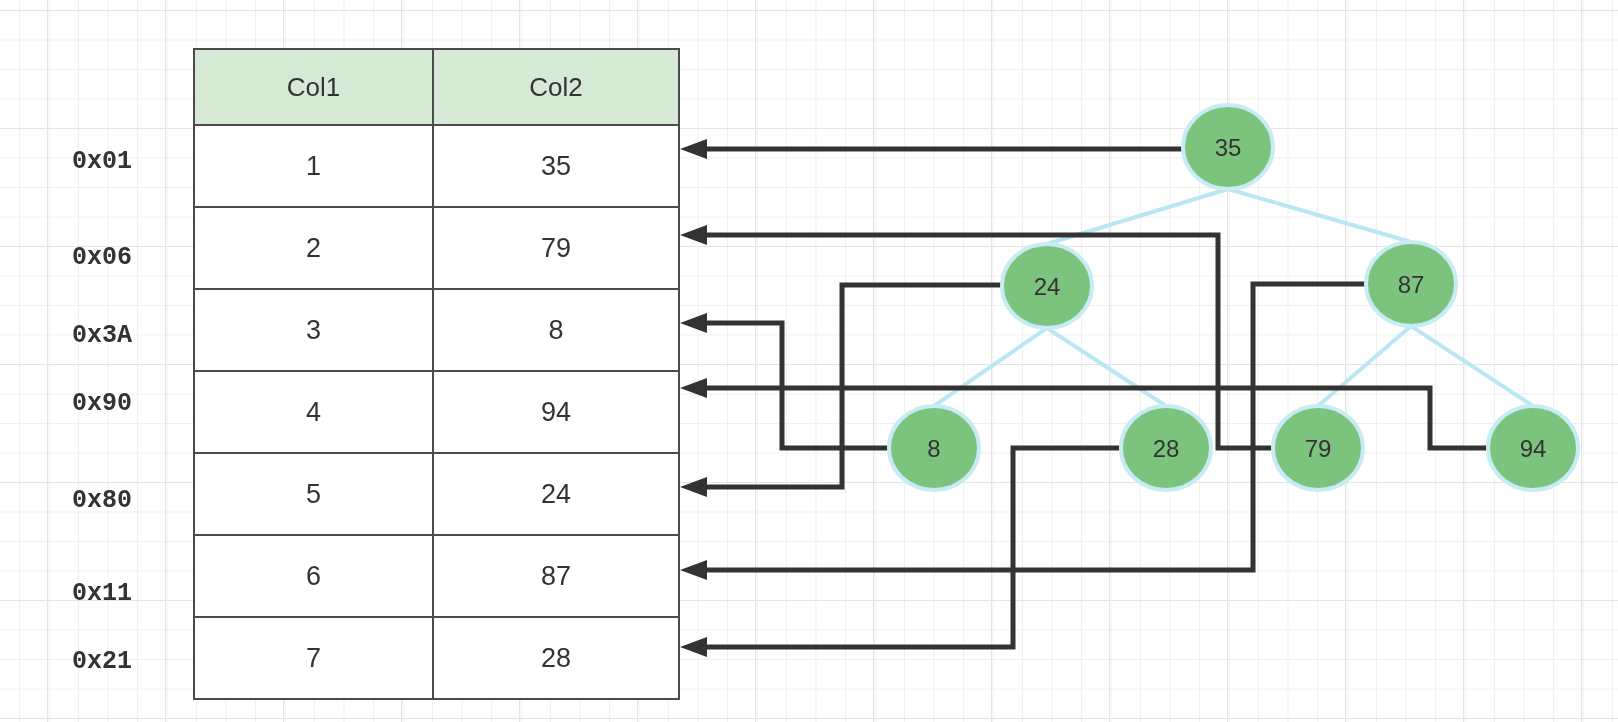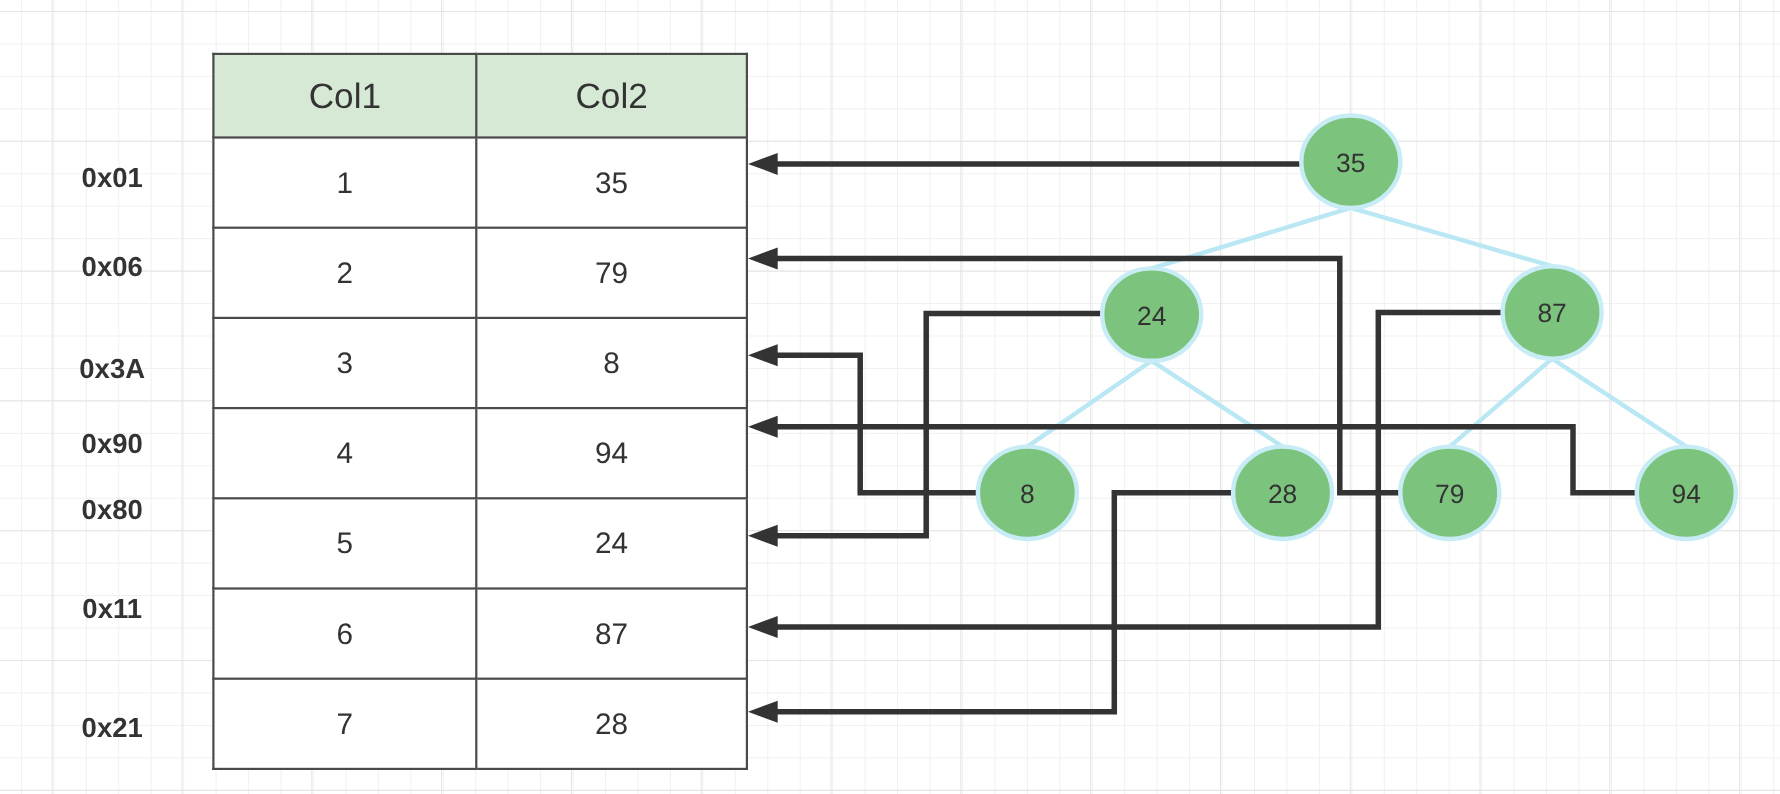--- a/index.html
+++ b/index.html
@@ -20,60 +20,60 @@
     background-size:118px 118px,118px 118px,29.5px 29.5px,29.5px 29.5px;
     background-position:47px 10px,47px 10px,19px 10px,19px 10px;
   }
   svg.diagram{position:absolute;left:0;top:0;}
 
   
   .mem-label{
     position:absolute;
     left:47px;width:110px;height:32px;line-height:32px;
     text-align:center;
-    font-size:25px;font-weight:bold;color:#333;
+    font-size:25px;font-weight:bold;color:#333;font-family:Liberation Mono, monospace;
   }
 
   
   .lut-wrap{position:absolute;left:193px;top:48px;}
   table.lut{
     border-collapse:collapse;table-layout:fixed;
     width:485px;height:639px;
     background:#fff;
   }
   table.lut th,table.lut td{
     border:2px solid #4a4a4a;
     text-align:center;vertical-align:middle;
     color:#333;padding:0;
   }
   table.lut th{
     background:#d6e9d5;
-    font-weight:normal;font-size:32px;
+    font-weight:normal;font-size:26px;
     height:74px;
   }
   table.lut td{font-size:27px;height:80px;}
   col.c1{width:239px;}
   col.c2{width:246px;}
 
   .node-text{
     font-size:24px;fill:#333;
     font-family:"Liberation Sans","DejaVu Sans",sans-serif;
   }
 </style>
 </head>
 <body>
 
 <div class="canvas">
 
   <div class="mem-label" style="top:146px">0x01</div>
-  <div class="mem-label" style="top:227px">0x06</div>
+  <div class="mem-label" style="top:242px">0x06</div>
   <div class="mem-label" style="top:320px">0x3A</div>
   <div class="mem-label" style="top:388px">0x90</div>
-  <div class="mem-label" style="top:448px">0x80</div>
-  <div class="mem-label" style="top:538px">0x11</div>
+  <div class="mem-label" style="top:485px">0x80</div>
+  <div class="mem-label" style="top:578px">0x11</div>
   <div class="mem-label" style="top:646px">0x21</div>
 
   <div class="lut-wrap">
     <table class="lut">
       <colgroup>
           <col class="c1">
           <col class="c2">
         </colgroup>
       <tbody>
           <tr>

